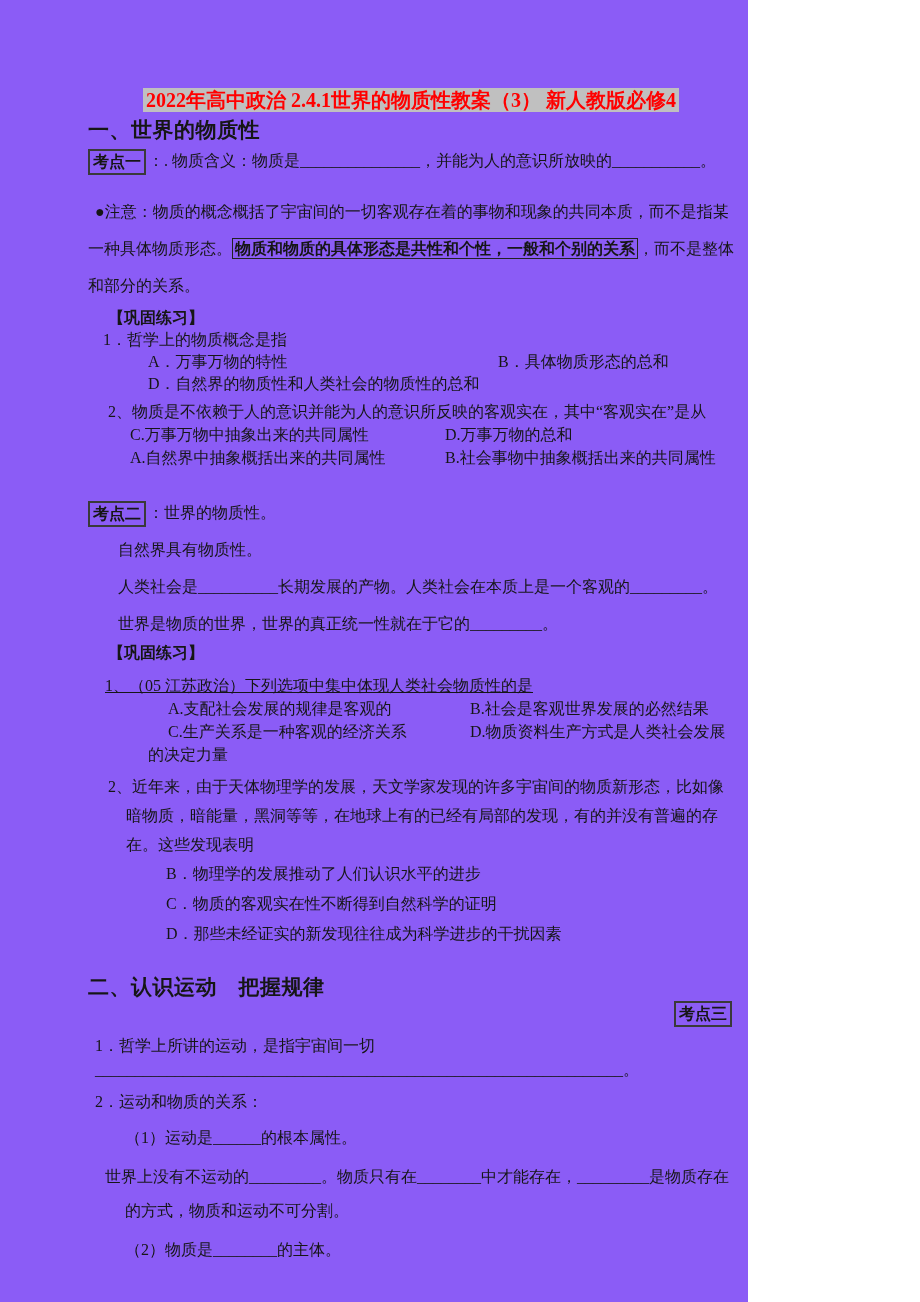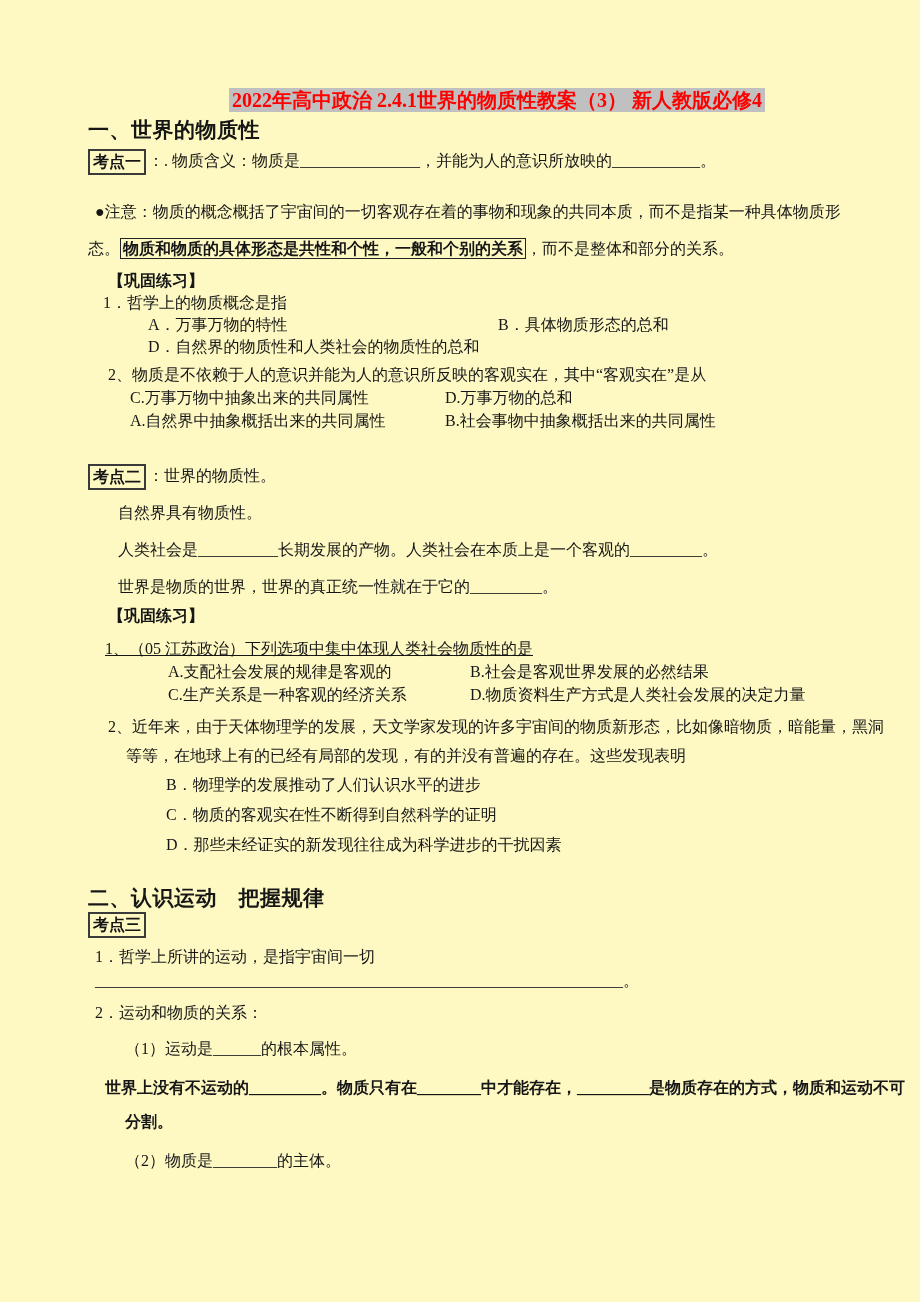--- a/index.html
+++ b/index.html
@@ -1,33 +1,33 @@
 <!DOCTYPE html>
 <html><head>
 <meta charset="utf-8">
 <style>
   html,body { margin:0; padding:0; background:#ffffff; }
   .page {
-    position:relative; width:920px; height:1302px; background:#fef9c3;
+    position:relative; width:748px; height:1302px; background:#8b5cf6;
     overflow:hidden;
     font-family:"Liberation Serif","DejaVu Serif",serif;
     color:#161616;
   }
   .content { padding:86px 14px 0 88px; font-size:16px; line-height:22px; }
 
   .doc-title { text-align:center; font-size:20px; line-height:29px; font-weight:bold; }
   .title-hl { color:#ff0000; background:#c0c0c0; padding:1px 3px; }
 
   .h-main { margin-top:3px; font-size:21px; font-weight:bold; line-height:23px;
             font-family:"Liberation Sans","DejaVu Sans",sans-serif; letter-spacing:0.5px; }
   .h-main2 { margin-top:26px; }
 
   .kaodian-row { margin-top:4px; line-height:32px; }
   .kaodian-row.mt28 { margin-top:28px; }
-  .kaodian-row.mt0 { margin-top:0; line-height:30px; }
+  .kaodian-row.mt0 { margin-top:0; line-height:30px;text-align:right; }
   .kaodian-box {
     display:inline-block; border:2px solid #3a3a3a; padding:0 3px; line-height:22px;
     font-weight:bold; font-family:"Liberation Sans","DejaVu Sans",sans-serif;
     vertical-align:middle; margin-right:2px;
   }
 
   .notice { margin-top:16px; line-height:37px; max-width:772px; text-indent:7px; }
   .boxed-bold { border:1px solid #222; padding:1px 2px; font-weight:bold;
                 font-family:"Liberation Sans","DejaVu Sans",sans-serif; }
 
@@ -50,21 +50,21 @@
 
   .spaced { margin-top:2px; }
   .spaced > div { line-height:37px; padding-left:30px; }
 
   .s2q2-stem { margin-top:6px; line-height:29px; max-width:766px;
                padding-left:38px; text-indent:-18px; }
   .s2q2-opt  { line-height:30px; padding-left:78px; }
 
   .s3-line { line-height:24px; }
   .s3-para { margin-top:10px; line-height:34px; max-width:790px;
-             padding-left:37px; text-indent:-20px;font-weight:bold; }
+             padding-left:37px; text-indent:-20px; }
 </style>
 </head>
 <body>
 
 <div class="page">
   <div class="content">
 
     <div class="doc-title">
       <span class="title-hl">2022年高中政治 2.4.1世界的物质性教案（3） 新人教版必修4</span>
     </div>

